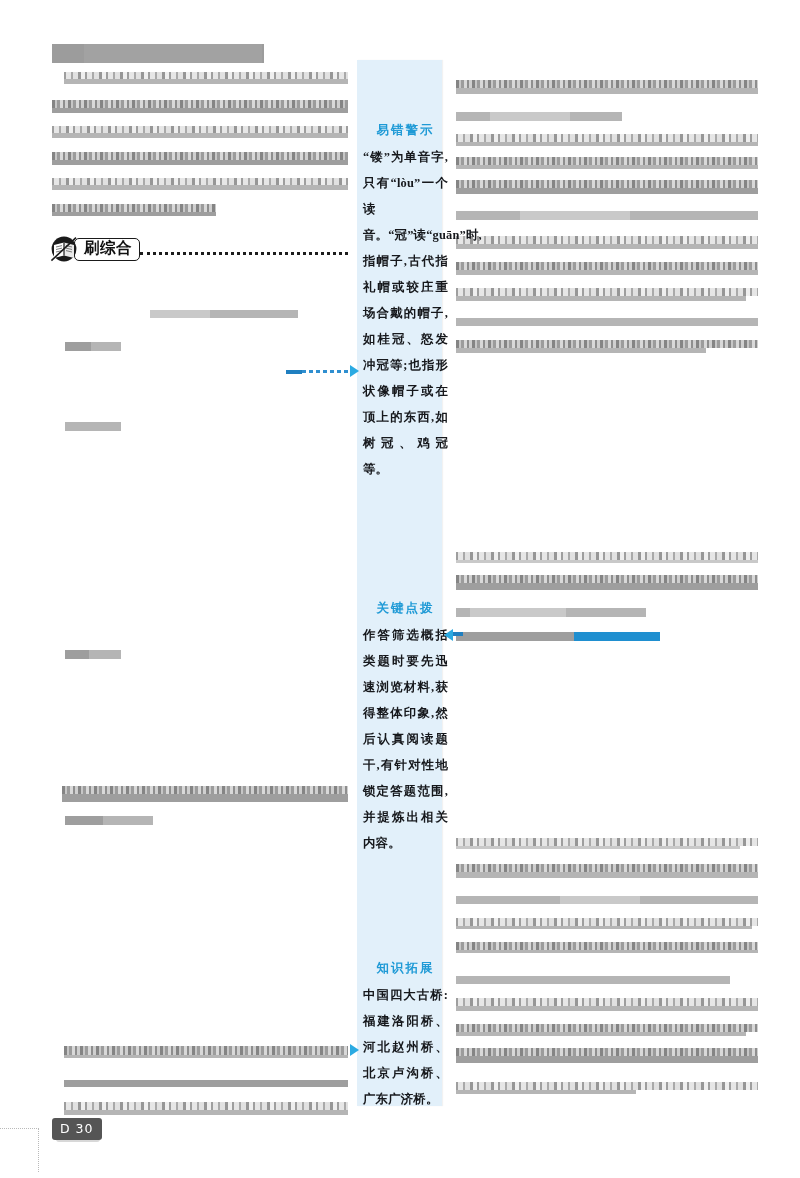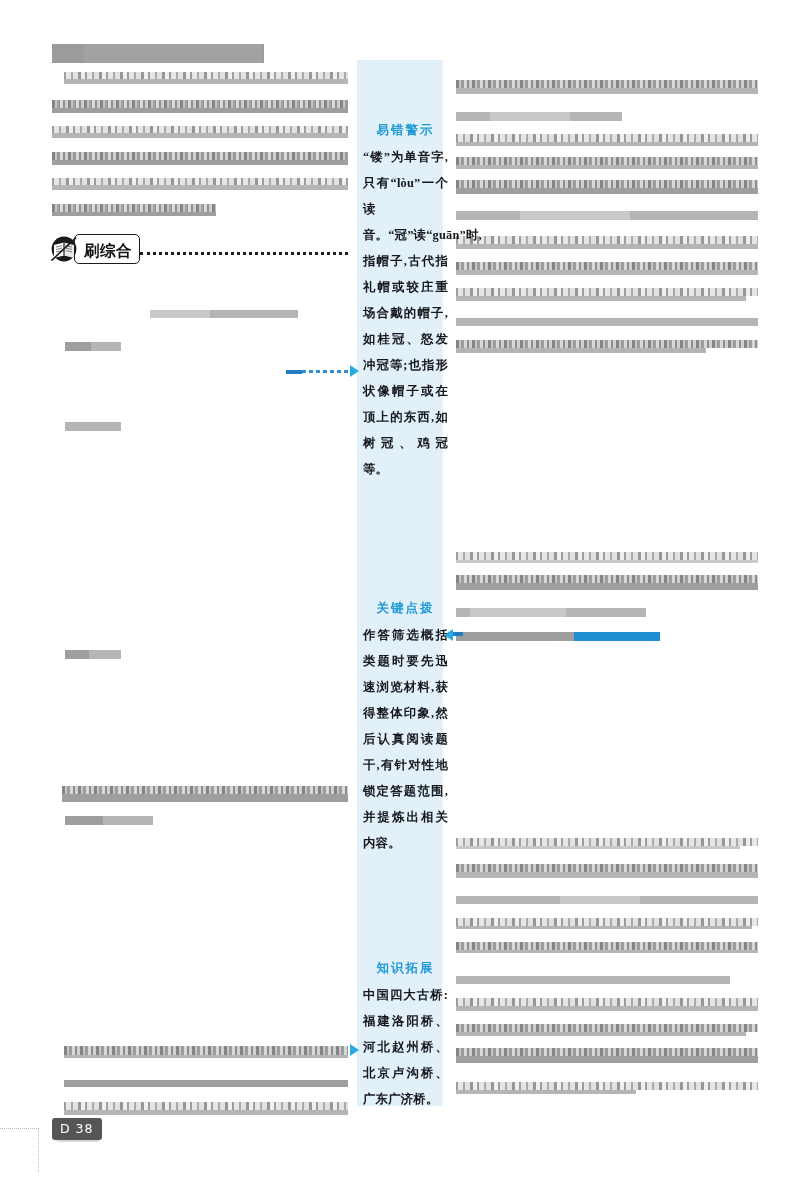--- a/index.html
+++ b/index.html
@@ -91,21 +91,21 @@
     position: relative;
     width: 30px; height: 26px;
     flex: 0 0 auto;
   }
   #sec-badge .bk-icon svg { display: block; }
   #sec-badge .badge-box {
     margin-left: -6px;
     border: 1.6px solid #1a1a1a;
     border-radius: 5px;
     background: #ffffff;
-    padding: 7px 7px 2px 9px;
+    padding: 0 7px 2px 9px;
     font-family: "DejaVu Sans", sans-serif;
     font-weight: bold;
     font-size: 15.5px;
     line-height: 19px;
     color: #111111;
     letter-spacing: .5px;
   }
   #sec-dots {
     position: absolute;
     left: 140px; top: 252px;
@@ -365,15 +365,15 @@
   <div class="solid-line" style="left:286px; top:370px; width:16px;"></div>
   <div class="dash-line" style="left:302px; top:370px; width:50px;"></div>
   <div class="arrow-right" style="left:350px; top:365px;"></div>
 
   <div class="arrow-left" style="left:444px; top:629px;"></div>
   <div class="solid-line" style="left:453px; top:632px; width:10px;"></div>
 
   <div class="arrow-right" style="left:350px; top:1044px;"></div>
 
   <div id="pagenum-shadow"></div>
-  <div id="pagenum">D 38</div>
+  <div id="pagenum">D 30</div>
 
 </div>
 
 </body></html>

